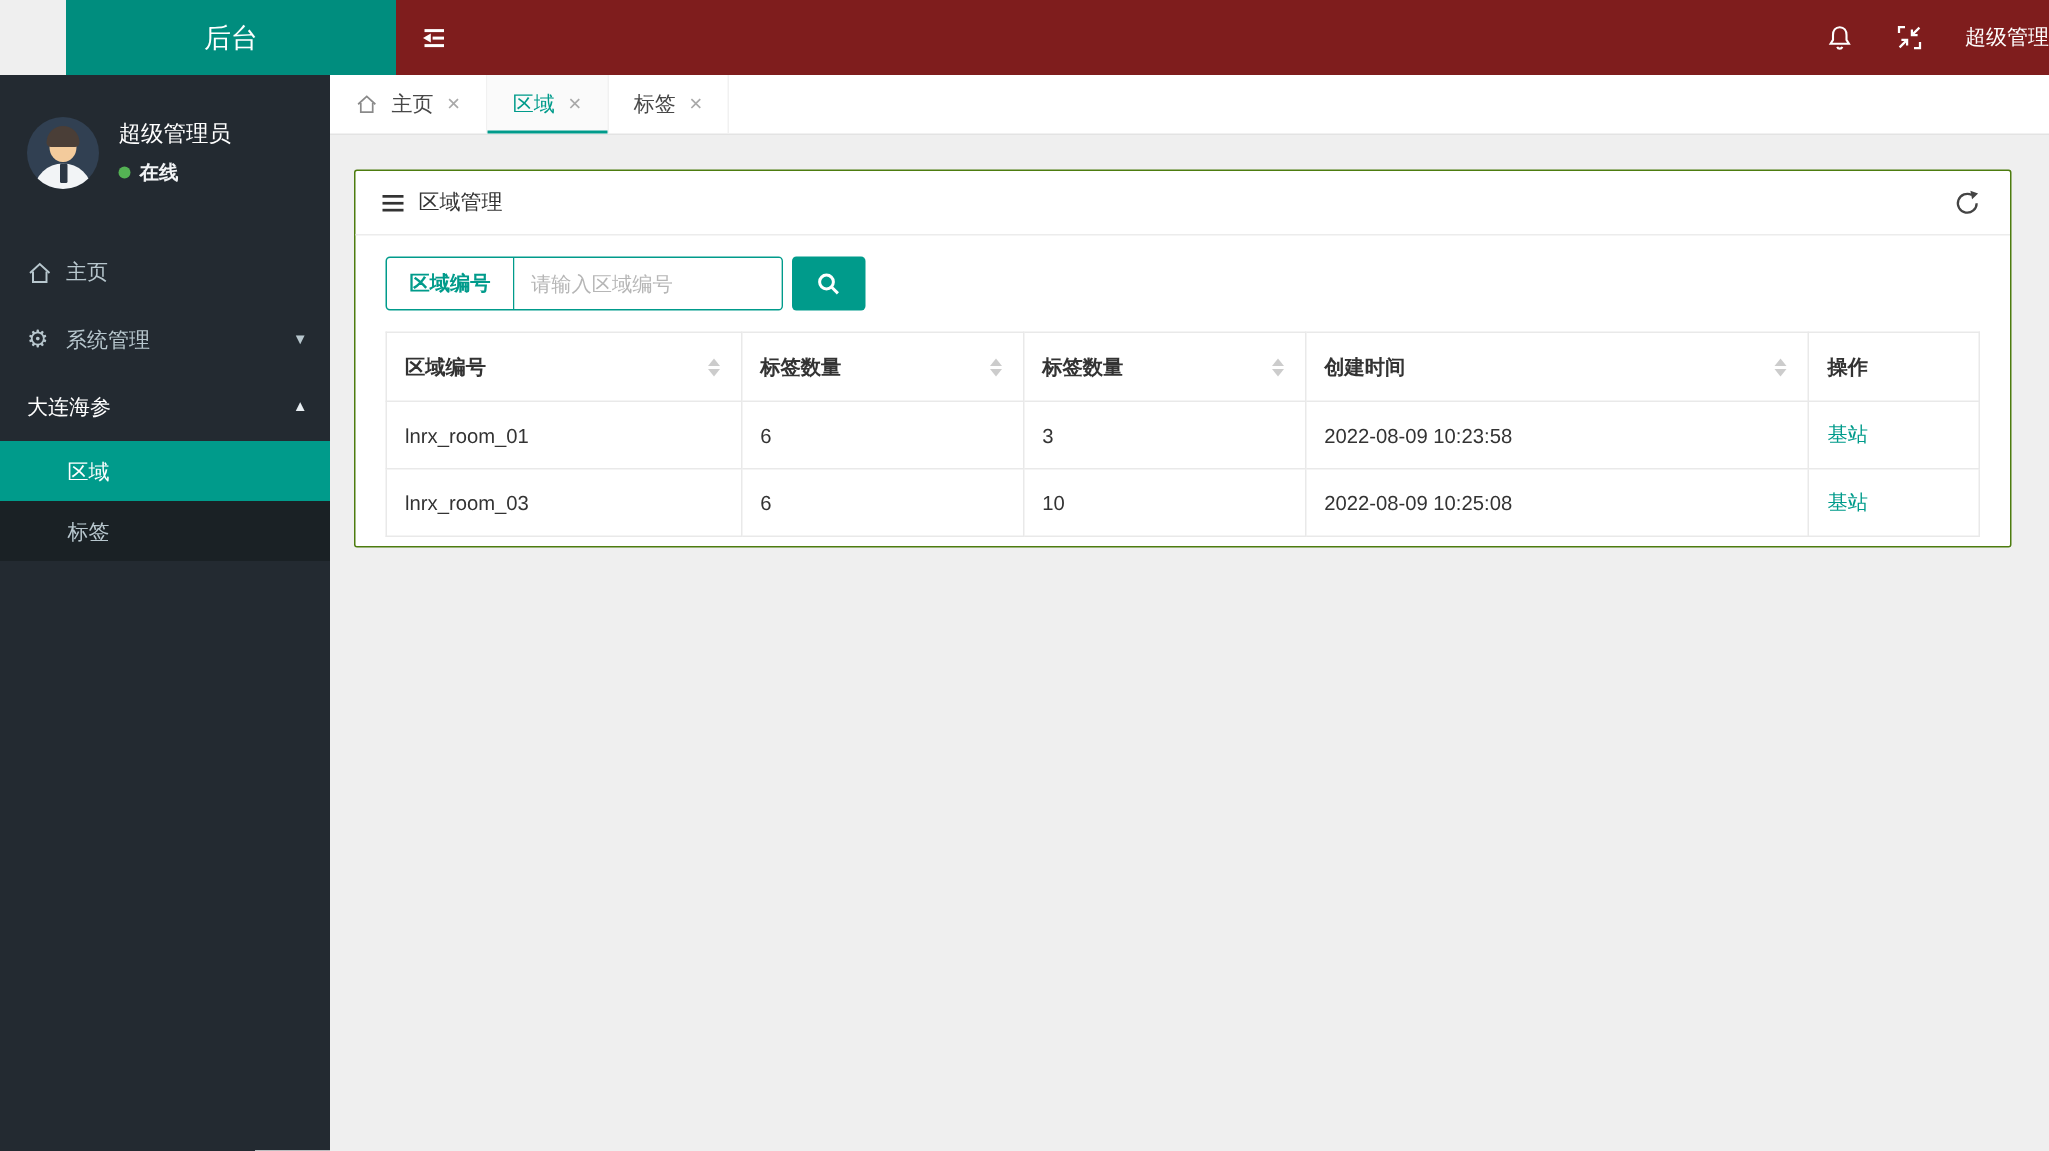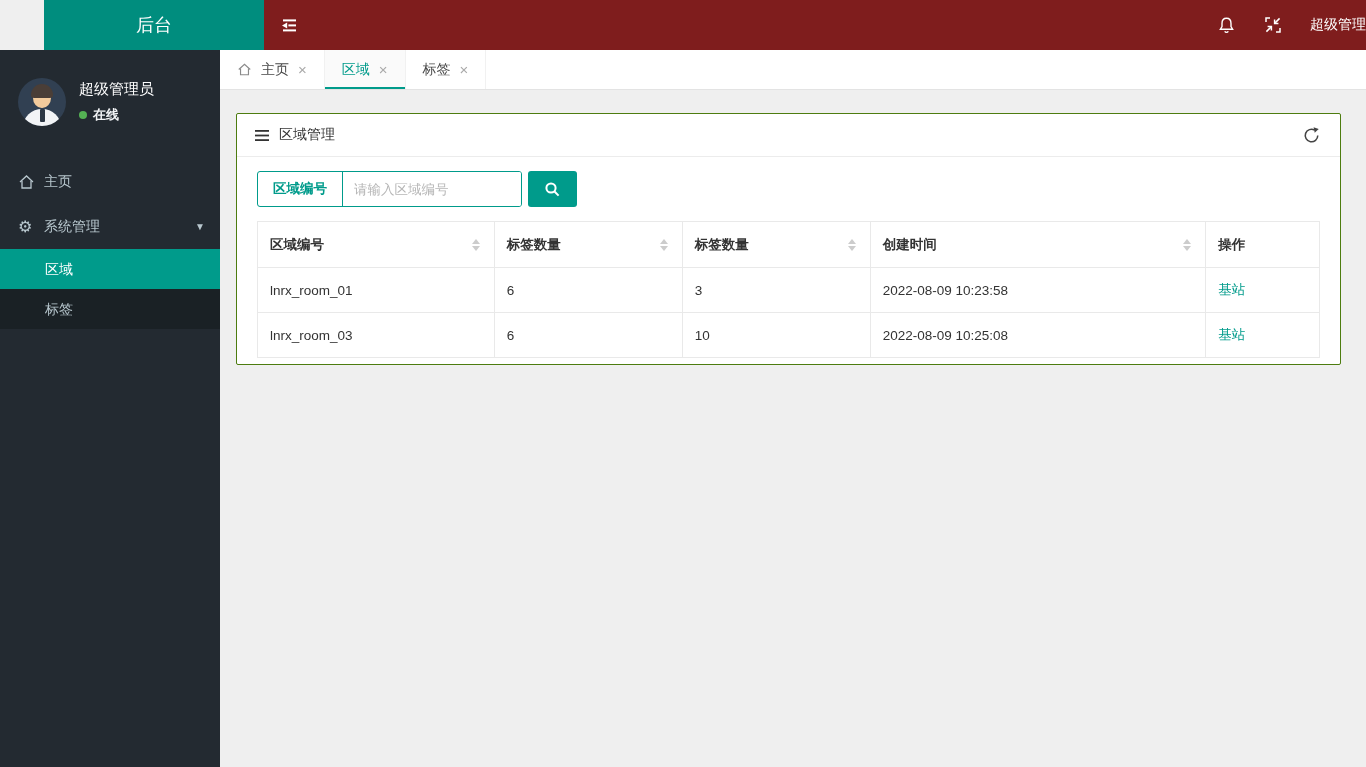--- a/index.html
+++ b/index.html
@@ -142,20 +142,24 @@
       </span>
       <span class="mi-label">主页</span>
     </div>
 
     <div class="menu-item">
       <span class="mi-icon gear-glyph">⚙</span>
       <span class="mi-label">系统管理</span>
       <span class="mi-caret">▼</span>
     </div>
 
+    <div class="menu-item tree-header">
+      <span class="mi-label">大连海参</span>
+      <span class="mi-caret">▲</span>
+    </div>
 
     <div class="submenu">
       <div class="submenu-item active">区域</div>
       <div class="submenu-item">标签</div>
     </div>
   </div>
 </div>
 
 <div class="main">
 

